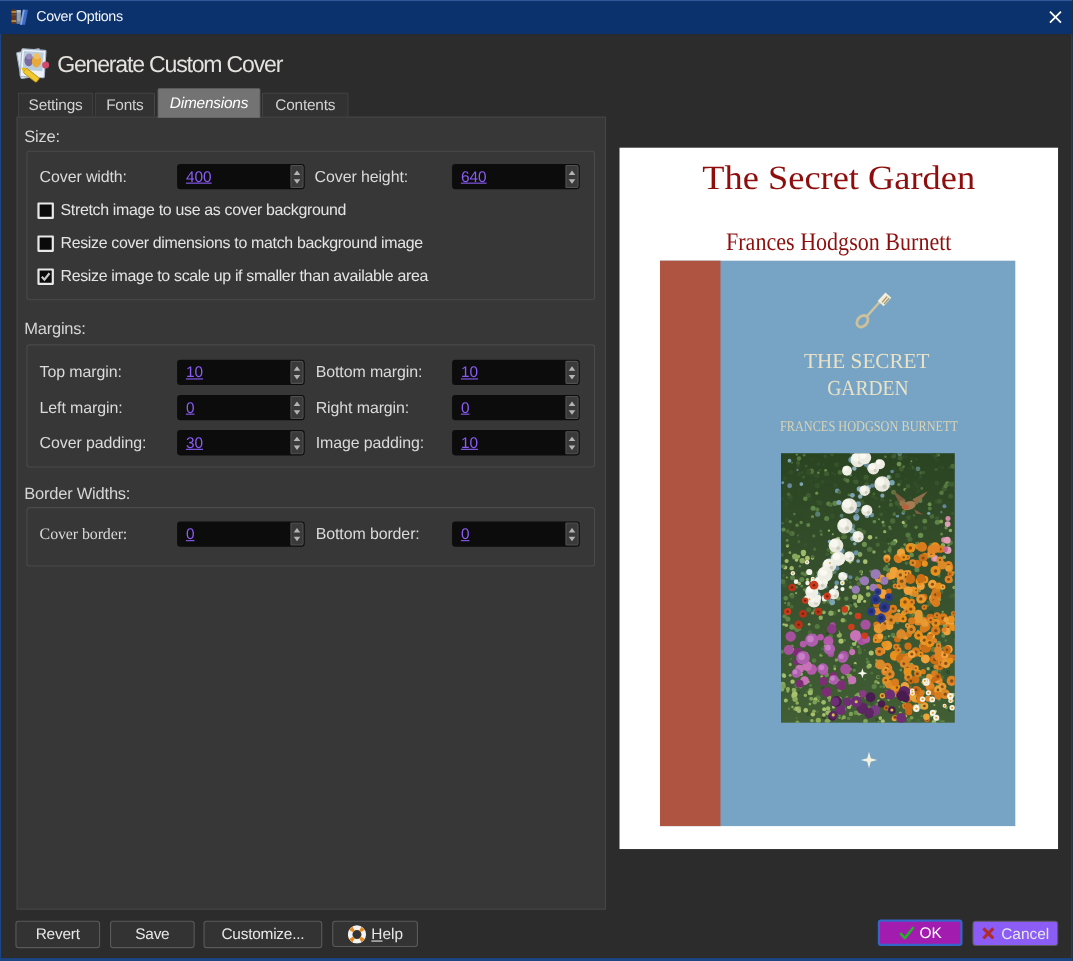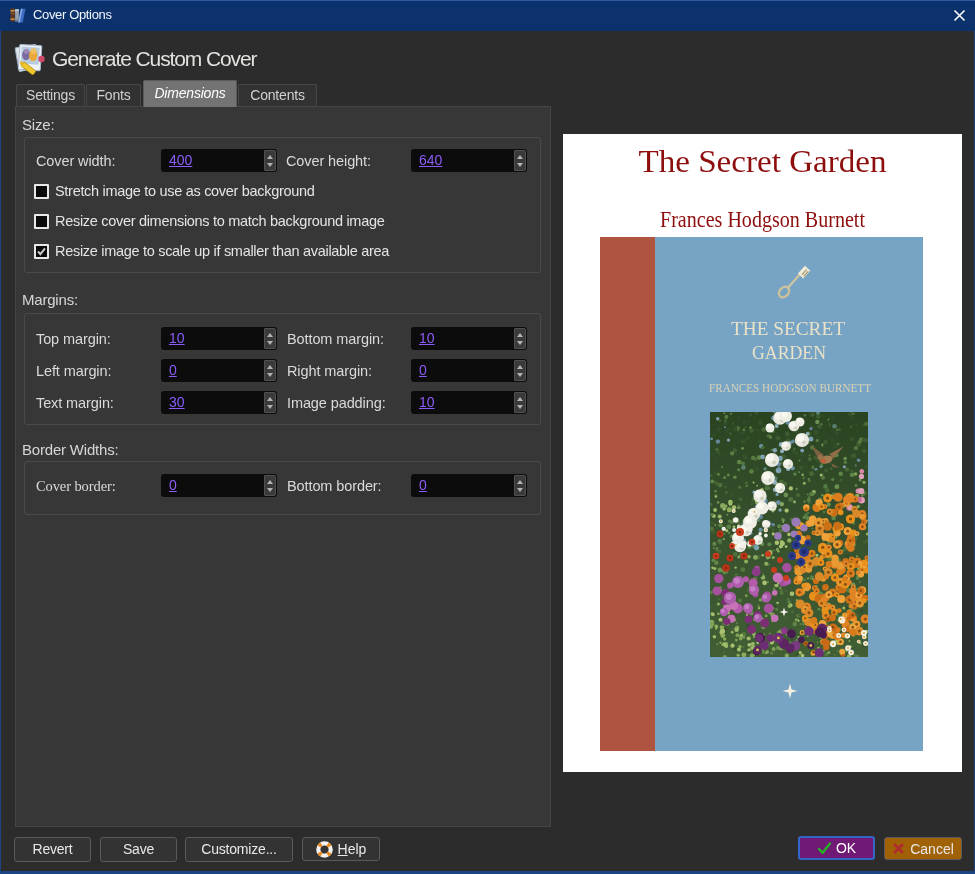--- a/index.html
+++ b/index.html
@@ -24,22 +24,22 @@
 .spin { position:absolute; width:116px; height:23px; background:#0c0c0c; border-radius:3px; }
 .sv { position:absolute; left:8px; top:0; height:23px; line-height:23px; font-size:14px; color:#8b5cf6;text-decoration:underline; }
 .sb { position:absolute; right:1px; top:1px; width:12px; height:21px; background:#3a3a3a; border:1px solid #515151; border-radius:1px 2px 2px 1px; }
 .up { position:absolute; left:1.5px; top:3.5px; width:0; height:0; border-left:3.8px solid transparent; border-right:3.8px solid transparent; border-bottom:4.2px solid #b4b4b4; }
 .dn { position:absolute; left:1.5px; bottom:3.5px; width:0; height:0; border-left:3.8px solid transparent; border-right:3.8px solid transparent; border-top:4.2px solid #b4b4b4; }
 .cbrow { position:absolute; left:34px; height:16px; display:flex; align-items:center; }
 .cbx { width:15px; height:15px; background:#0a0a0a; border:2px solid #e8e8e8; border-radius:1px; display:flex; align-items:center; justify-content:center; }
 .cbt { margin-left:6px; font-size:14.5px; color:#e4e4e4; letter-spacing:-0.3px; white-space:nowrap; }
 
 .btn { position:absolute; top:837px; height:25px; background:#333333; border:1px solid #5a5a5a; border-radius:3px; color:#e8e8e8; font-size:14px; text-align:center; line-height:22px; letter-spacing:-0.2px; }
-#okbtn { position:absolute; left:798px; top:836px; width:77px; height:24px; background:#701a75; border:2px solid #3465c8; border-radius:3px; color:#fff; font-size:14px; display:flex; align-items:center; justify-content:center; gap:4px; }
-#cancelbtn { position:absolute; left:884px; top:837px; width:78px; height:23px; background:#a16207; border:1px solid #5a5a5a; border-radius:3px; color:#e8e8e8; font-size:14px; display:flex; align-items:center; justify-content:center; gap:5px; }
+#okbtn { position:absolute; left:798px; top:836px; width:77px; height:24px; background:#a21caf; border:2px solid #3465c8; border-radius:3px; color:#fff; font-size:14px; display:flex; align-items:center; justify-content:center; gap:4px; }
+#cancelbtn { position:absolute; left:884px; top:837px; width:78px; height:23px; background:#8b5cf6; border:1px solid #5a5a5a; border-radius:3px; color:#e8e8e8; font-size:14px; display:flex; align-items:center; justify-content:center; gap:5px; }
 #helpbtn { position:absolute; left:302px; top:837px; width:78px; height:24px; background:#333333; border:1px solid #5a5a5a; border-radius:3px; color:#e8e8e8; font-size:14px; display:flex; align-items:center; justify-content:center; gap:5px; }
 </style></head>
 <body>
 <div id="titlebar">
     <div class="hl"></div>
 <svg style="position:absolute;left:10px;top:7px;" width="17" height="16" viewBox="0 0 17 16">
   <rect x="0.5" y="1.5" width="4.2" height="13" fill="#64381c"></rect>
   <rect x="0.5" y="3.2" width="4.2" height="1.3" fill="#d8a54e"></rect>
   <rect x="0.5" y="6" width="4.2" height="0.9" fill="#8a5a2e"></rect>
   <rect x="0.5" y="11.5" width="4.2" height="1.3" fill="#d8a54e"></rect>
@@ -149,21 +149,21 @@
     </div>
   </div>
 <div class="flbl" style="left:287px;top:359px;">Right margin:</div>
 <div class="spin" style="left:411px;top:359px;">
     <span class="sv">0</span>
     <div class="sb">
       <div class="up"></div>
       <div class="dn"></div>
     </div>
   </div>
-<div class="flbl" style="left:36px;top:391px;">Text margin:</div>
+<div class="flbl" style="left:36px;top:391px;">Cover padding:</div>
 <div class="spin" style="left:161px;top:391px;">
     <span class="sv">30</span>
     <div class="sb">
       <div class="up"></div>
       <div class="dn"></div>
     </div>
   </div>
 <div class="flbl" style="left:287px;top:391px;">Image padding:</div>
 <div class="spin" style="left:411px;top:391px;">
     <span class="sv">10</span>

